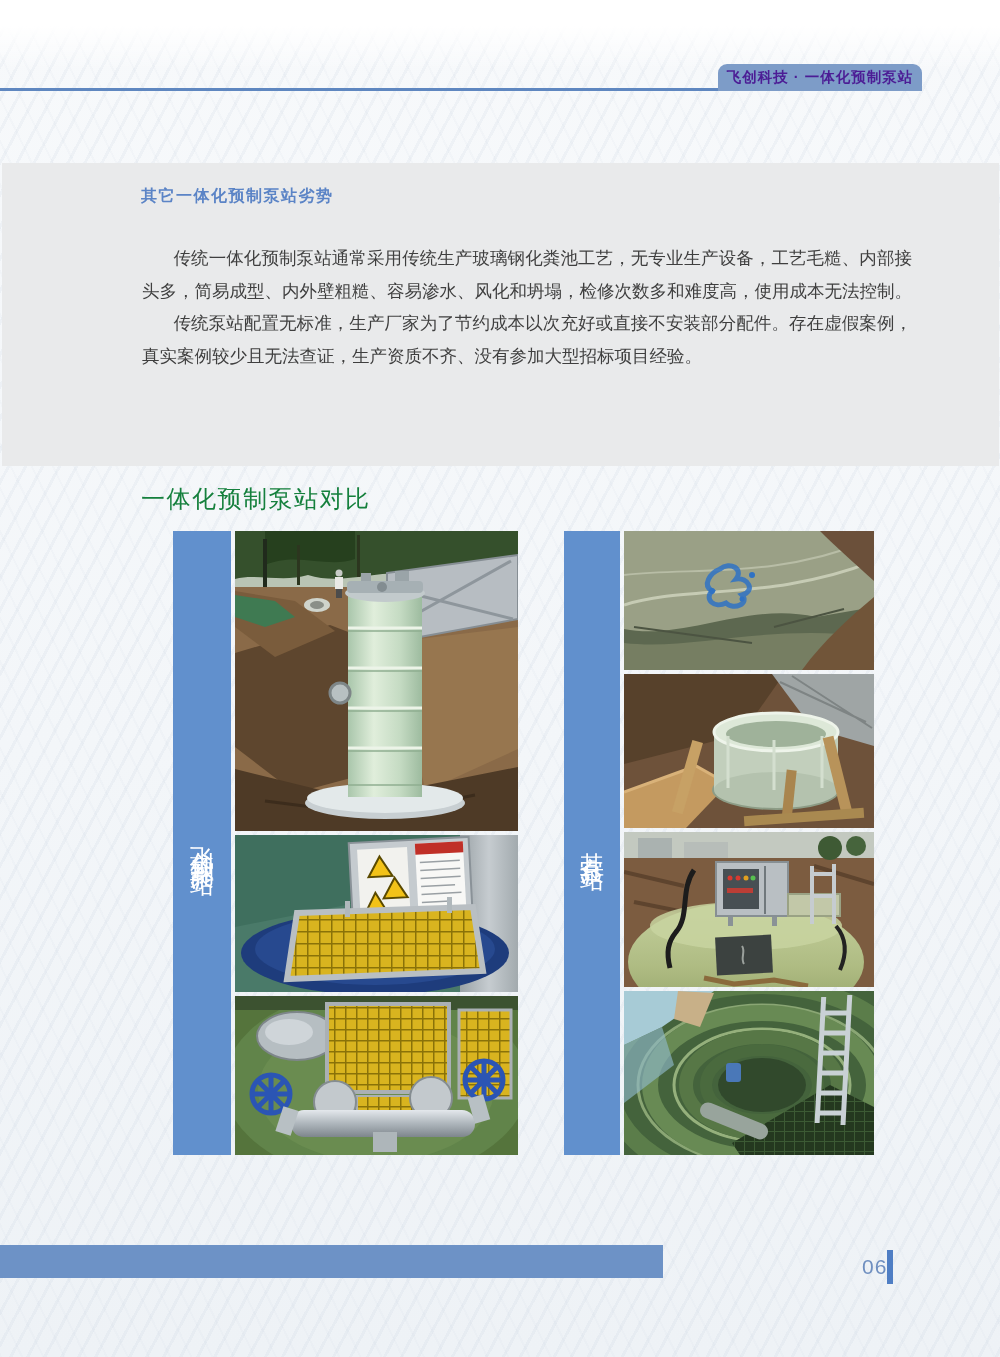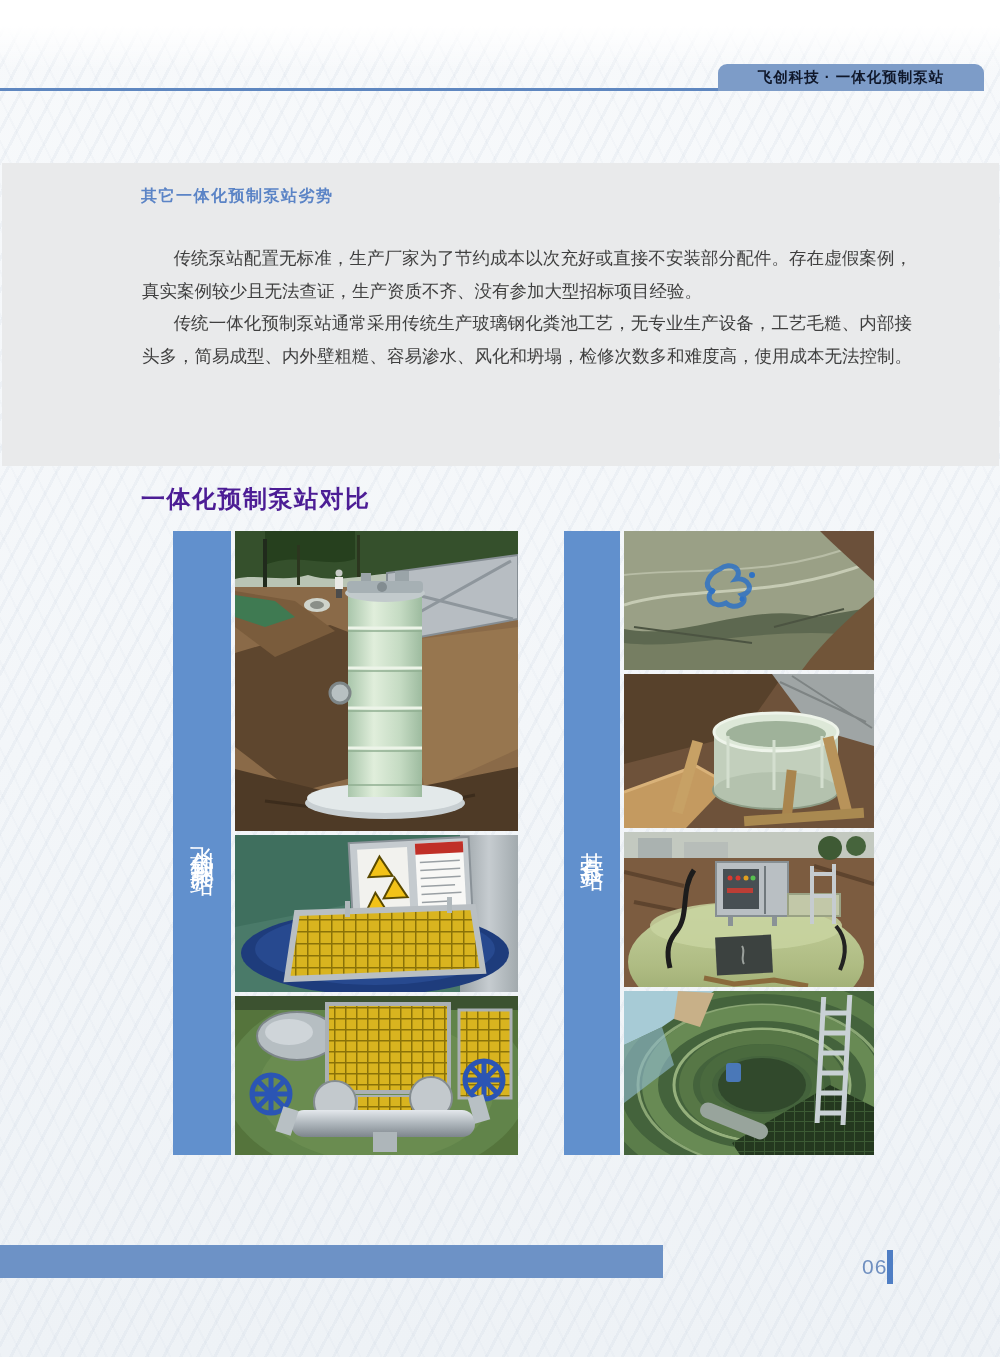--- a/index.html
+++ b/index.html
@@ -10,32 +10,32 @@
       linear-gradient(180deg,#ffffff 0px,#ffffff 26px,rgba(255,255,255,0) 70px),
       repeating-linear-gradient(118deg, rgba(186,199,216,0.14) 0 3px, rgba(255,255,255,0) 3px 15px),
       repeating-linear-gradient(64deg, rgba(204,213,226,0.10) 0 2px, rgba(255,255,255,0) 2px 19px),
       linear-gradient(180deg,#f7f9fb 0%,#f3f6f9 55%,#eef2f6 100%);
   }
   .abs{position:absolute;}
 
   
   .header-line{left:0;top:88px;width:722px;height:3px;background:#5f87c0;}
   .header-tab{
-    left:718px;top:64px;width:266px;height:27px;background:#7d9cc8;
-    border-radius:9px 9px 0 0;color:#0f172a;font-size:14.5px;font-weight:bold;
+    left:718px;top:64px;width:204px;height:27px;background:#7d9cc8;
+    border-radius:9px 9px 0 0;color:#4c1d95;font-size:14.5px;font-weight:bold;
     display:flex;align-items:center;justify-content:center;letter-spacing:1px;
   }
 
   
   .gray-panel{left:2px;top:163px;width:997px;height:303px;background:#e9eaeb;}
   .panel-heading{left:141px;top:186px;font-size:16px;font-weight:bold;color:#5b84c6;letter-spacing:1.5px;}
   .panel-body{left:142px;top:242px;width:770px;font-size:17.5px;line-height:32.5px;color:#3f3f3f;text-align:justify;}
   .panel-body p{margin:0;text-indent:1.8em;}
 
-  .compare-heading{left:141px;top:483px;font-size:24px;font-weight:bold;color:#4c1d95;letter-spacing:1.5px;}
+  .compare-heading{left:141px;top:483px;font-size:24px;font-weight:normal;color:#15803d;letter-spacing:1.5px;}
 
   
   .col-bar{background:#6190cd;display:flex;align-items:center;justify-content:center;}
   .col-bar.lft{left:173px;top:531px;width:58px;height:624px;}
   .col-bar.rgt{left:564px;top:531px;width:56px;height:624px;}
   .v-label{writing-mode:vertical-rl;text-orientation:upright;color:#ffffff;font-size:24px;letter-spacing:5px;line-height:1;}
 
   .photo{overflow:hidden;background:#888;}
   .photo svg{display:block;width:100%;height:100%;}
   .pL1{left:235px;top:531px;width:283px;height:300px;}
@@ -56,22 +56,22 @@
 <body>
 
 <div class="abs header-line"></div>
 <div class="abs header-tab">
   <span>飞创科技 · 一体化预制泵站</span>
 </div>
 
 <div class="abs gray-panel"></div>
 <div class="abs panel-heading">其它一体化预制泵站劣势</div>
 <div class="abs panel-body">
+  <p>传统一体化预制泵站通常采用传统生产玻璃钢化粪池工艺，无专业生产设备，工艺毛糙、内部接头多，简易成型、内外壁粗糙、容易渗水、风化和坍塌，检修次数多和难度高，使用成本无法控制。</p>
   <p>传统泵站配置无标准，生产厂家为了节约成本以次充好或直接不安装部分配件。存在虚假案例，真实案例较少且无法查证，生产资质不齐、没有参加大型招标项目经验。</p>
-  <p>传统一体化预制泵站通常采用传统生产玻璃钢化粪池工艺，无专业生产设备，工艺毛糙、内部接头多，简易成型、内外壁粗糙、容易渗水、风化和坍塌，检修次数多和难度高，使用成本无法控制。</p>
 </div>
 
 <div class="abs compare-heading">一体化预制泵站对比</div>
 
 <div class="abs col-bar lft">
   <span class="v-label">飞创预制泵站</span>
 </div>
 
 <div class="abs photo pL1" aria-label="fc-frp-pump-station-cylinder-in-excavation-pit">
   <svg viewBox="0 0 283 300" preserveAspectRatio="none">

